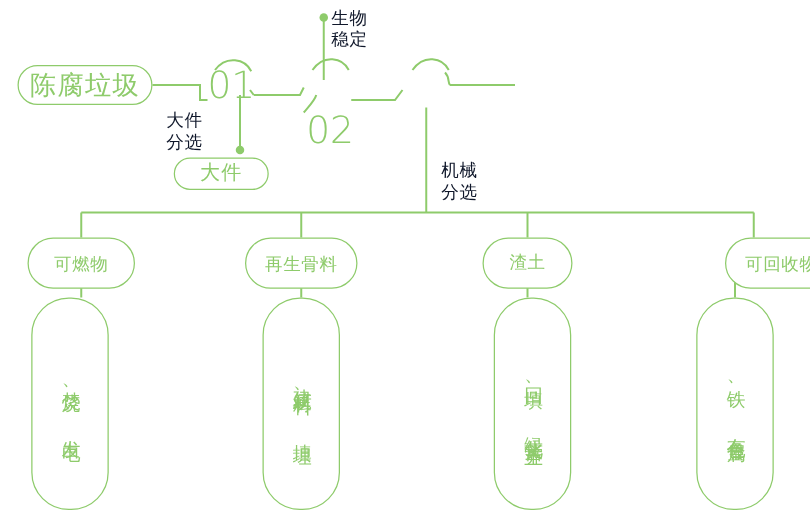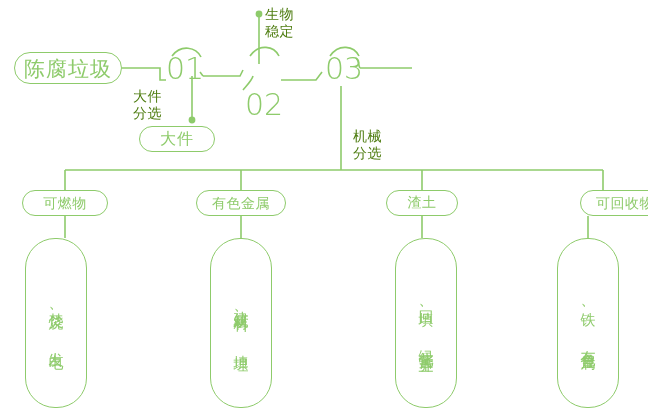--- a/index.html
+++ b/index.html
@@ -44,21 +44,21 @@
     left: 14px; top: 52px;
     width: 108px; height: 32px;
     font-size: 21px;
   }
   .pill.bulky {
     left: 139px; top: 126px;
     width: 76px; height: 26px;
     font-size: 16px;
   }
   .pill.cat {
-    height: 26px;
+    height: 41px;
     font-size: 14px;
     letter-spacing: 0.5px;
     text-align: center;
   }
   .pill.cat.c0 { left: 22px;  top: 190px; width: 86px; }
   .pill.cat.c1 { left: 196px; top: 190px; width: 90px; }
   .pill.cat.c2 { left: 386px; top: 190px; width: 72px; font-family: Liberation Mono, monospace; }
   .pill.cat.c3 { left: 580px; top: 190px; width: 90px; }
 
   
@@ -72,21 +72,21 @@
     font-family: "DejaVu Sans", sans-serif;
     text-align: right;
   }
   .stage-num.n0 { left: 166px; top: 54px; }
   .stage-num.n1 { left: 245px; top: 54px; margin-top: 36px; }
   .stage-num.n2 { left: 325px; top: 54px; }
 
   
   .annot {
     position: absolute;
-    color: #4d7c0f;
+    color: #0f172a;
     font-size: 14px;
     line-height: 1.22;
     letter-spacing: 0.5px;
     white-space: pre-line;
   }
   .annot.a0 { left: 133px; top: 88px; }
   .annot.a1 { left: 265px; top: 6px; }
   .annot.a2 { left: 353px; top: 88px; margin-top: 40px; }
 
   
@@ -166,38 +166,37 @@
       <path d="M588,216 L588,238"></path>
     </g>
   </svg>
 
   <div class="pill root">
     <span>陈腐垃圾</span>
   </div>
 
   <div class="stage-num n0">01</div>
   <div class="stage-num n1">02</div>
-  <div class="stage-num n2">03</div>
 
   <div class="annot a0">大件
 分选</div>
   <div class="annot a1">生物
 稳定</div>
   <div class="annot a2">机械
 分选</div>
 
   <div class="pill bulky">
     <span>大件</span>
   </div>
 
   <div class="pill cat c0">
     <span>可燃物</span>
   </div>
   <div class="pill cat c1">
-    <span>有色金属</span>
+    <span>再生骨料</span>
   </div>
   <div class="pill cat c2">
     <span>渣土</span>
   </div>
   <div class="pill cat c3">
     <span>可回收物</span>
   </div>
 
   <div class="outcome o0">
     <div class="vtext">焚烧、 发电</div>

